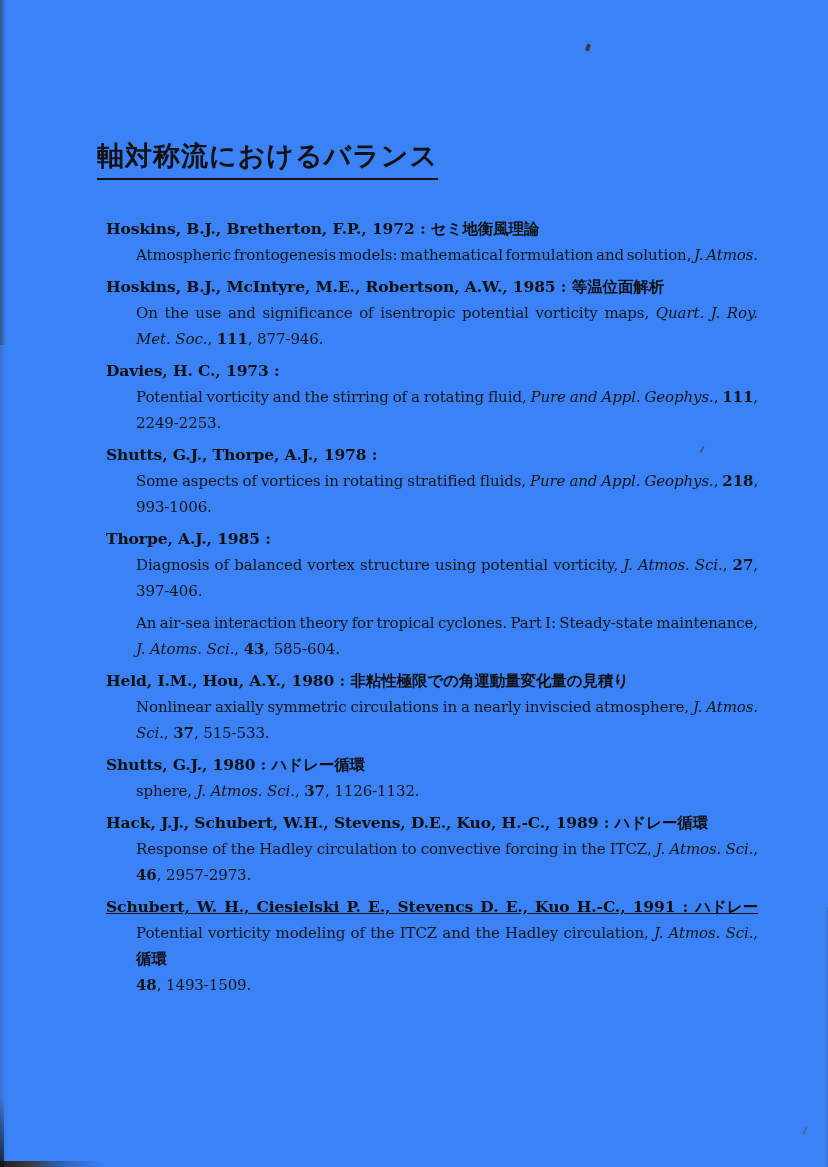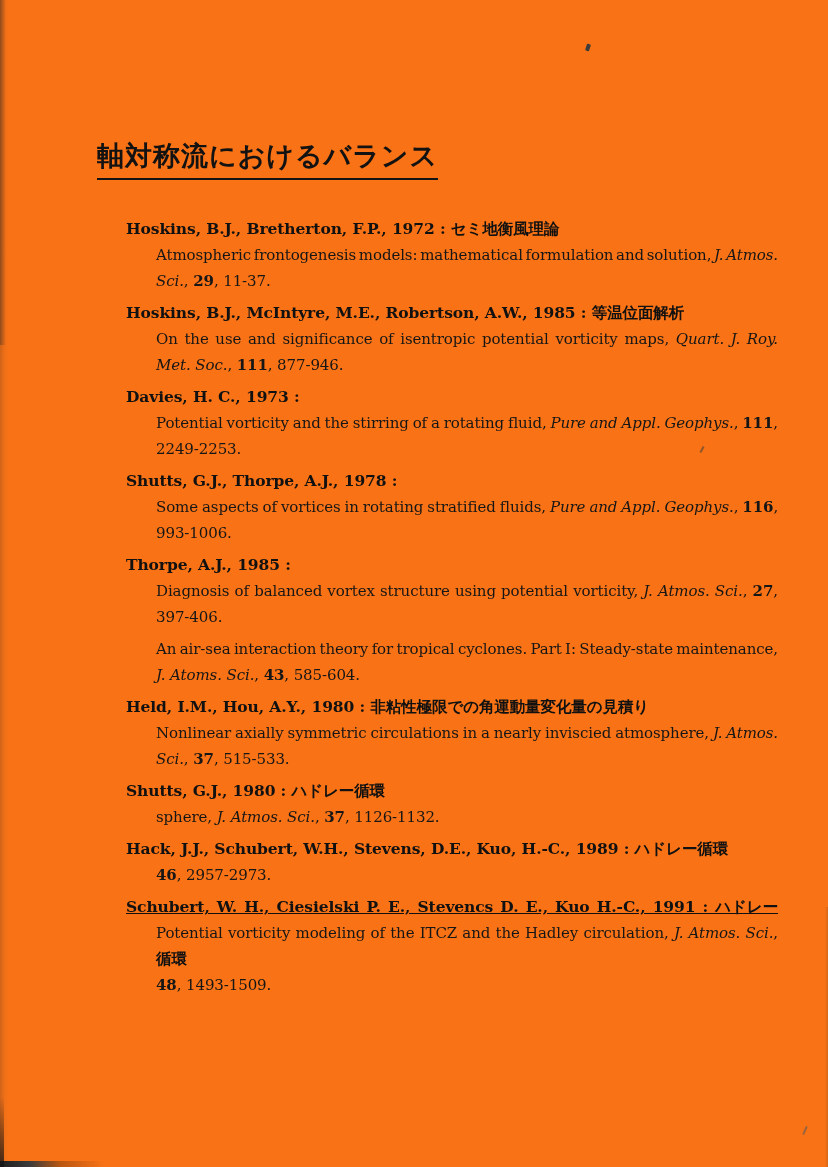--- a/index.html
+++ b/index.html
@@ -1,21 +1,21 @@
 <!DOCTYPE html>
 <html><head>
 <meta charset="utf-8">
 <style>
   html, body { margin: 0; padding: 0; background: #e8e8e8; }
   .page {
     position: relative;
     width: 828px;
     height: 1167px;
     margin: 0 auto;
-    background: #f97316;
+    background: #3b82f6;
     overflow: hidden;
     color: #161616;
     font-family: "DejaVu Serif", serif;
   }
 
   
   .edge-left {
     position: absolute; left: 0; top: 0; width: 9px; height: 100%;
     background: linear-gradient(to right, rgba(40,40,40,0.20), rgba(40,40,40,0.04) 55%, transparent);
   }
@@ -58,21 +58,21 @@
     font-weight: 700;
     letter-spacing: 1px;
     color: #121212;
     padding-bottom: 4px;
     border-bottom: 2.5px solid #141414;
   }
 
   
   .ref-list {
     position: absolute;
-    left: 126px;
+    left: 106px;
     top: 216px;
     width: 652px;
   }
   .ref { margin-bottom: 6px; }
   .line {
     line-height: 26px;
     min-height: 26px;
     font-size: 15px;
     white-space: nowrap;
     letter-spacing: -0.1px;
@@ -102,35 +102,34 @@
   <div class="edge-right-bottom"></div>
 
   <div class="title-wrap">
     <h1 class="doc-title">軸対称流におけるバランス</h1>
   </div>
 
   <div class="ref-list">
       <div class="ref">
         <div class="line head"><span class="inner"><span class="s-r">Hoskins, B.J., Bretherton, F.P., 1972 : セミ地衡風理論</span></span></div>
         <div class="line ind jline" style="word-spacing: -1.92px;"><span class="inner"><span class="s-r">Atmospheric frontogenesis models: mathematical formulation and solution, </span><span class="s-i">J. Atmos.</span></span></div>
-        <div class="line ind"><span class="inner"><span class="s-i">Sci.</span><span class="s-r">, </span><span class="s-b">29</span><span class="s-r">, 11-37.</span></span></div>
       </div>
       <div class="ref">
         <div class="line head"><span class="inner"><span class="s-r">Hoskins, B.J., McIntyre, M.E., Robertson, A.W., 1985 : 等温位面解析</span></span></div>
         <div class="line ind jline" style="word-spacing: 1.99px;"><span class="inner"><span class="s-r">On the use and significance of isentropic potential vorticity maps, </span><span class="s-i">Quart. J. Roy.</span></span></div>
         <div class="line ind"><span class="inner"><span class="s-i">Met. Soc.</span><span class="s-r">, </span><span class="s-b">111</span><span class="s-r">, 877-946.</span></span></div>
       </div>
       <div class="ref">
         <div class="line head"><span class="inner"><span class="s-r">Davies, H. C., 1973 :</span></span></div>
         <div class="line ind jline" style="word-spacing: -0.8px;"><span class="inner"><span class="s-r">Potential vorticity and the stirring of a rotating fluid, </span><span class="s-i">Pure and Appl. Geophys.</span><span class="s-r">, </span><span class="s-b">111</span><span class="s-r">,</span></span></div>
         <div class="line ind"><span class="inner"><span class="s-r">2249-2253.</span></span></div>
       </div>
       <div class="ref">
         <div class="line head"><span class="inner"><span class="s-r">Shutts, G.J., Thorpe, A.J., 1978 :</span></span></div>
-        <div class="line ind jline" style="word-spacing: -0.67px;"><span class="inner"><span class="s-r">Some aspects of vortices in rotating stratified fluids, </span><span class="s-i">Pure and Appl. Geophys.</span><span class="s-r">, </span><span class="s-b">116</span><span class="s-r">,</span></span></div>
+        <div class="line ind jline" style="word-spacing: -0.67px;"><span class="inner"><span class="s-r">Some aspects of vortices in rotating stratified fluids, </span><span class="s-i">Pure and Appl. Geophys.</span><span class="s-r">, </span><span class="s-b">218</span><span class="s-r">,</span></span></div>
         <div class="line ind"><span class="inner"><span class="s-r">993-1006.</span></span></div>
       </div>
       <div class="ref">
         <div class="line head"><span class="inner"><span class="s-r">Thorpe, A.J., 1985 :</span></span></div>
         <div class="line ind jline" style="word-spacing: 0.53px;"><span class="inner"><span class="s-r">Diagnosis of balanced vortex structure using potential vorticity, </span><span class="s-i">J. Atmos. Sci.</span><span class="s-r">, </span><span class="s-b">27</span><span class="s-r">,</span></span></div>
         <div class="line ind"><span class="inner"><span class="s-r">397-406.</span></span></div>
       </div>
       <div class="ref">
         <div class="line ind jline" style="word-spacing: -1.26px;"><span class="inner"><span class="s-r">An air-sea interaction theory for tropical cyclones. Part I: Steady-state maintenance,</span></span></div>
         <div class="line ind"><span class="inner"><span class="s-i">J. Atoms. Sci.</span><span class="s-r">, </span><span class="s-b">43</span><span class="s-r">, 585-604.</span></span></div>
@@ -139,20 +138,21 @@
         <div class="line head"><span class="inner"><span class="s-r">Held, I.M., Hou, A.Y., 1980 : 非粘性極限での角運動量変化量の見積り</span></span></div>
         <div class="line ind jline" style="word-spacing: -0.71px;"><span class="inner"><span class="s-r">Nonlinear axially symmetric circulations in a nearly inviscied atmosphere, </span><span class="s-i">J. Atmos.</span></span></div>
         <div class="line ind"><span class="inner"><span class="s-i">Sci.</span><span class="s-r">, </span><span class="s-b">37</span><span class="s-r">, 515-533.</span></span></div>
       </div>
       <div class="ref">
         <div class="line head"><span class="inner"><span class="s-r">Shutts, G.J., 1980 : ハドレー循環</span></span></div>
         <div class="line ind"><span class="inner"><span class="s-r">sphere, </span><span class="s-i">J. Atmos. Sci.</span><span class="s-r">, </span><span class="s-b">37</span><span class="s-r">, 1126-1132.</span></span></div>
       </div>
       <div class="ref">
         <div class="line head"><span class="inner"><span class="s-r">Hack, J.J., Schubert, W.H., Stevens, D.E., Kuo, H.-C., 1989 : ハドレー循環</span></span></div>
+        <div class="line ind jline" style="word-spacing: -0.42px;"><span class="inner"><span class="s-r">Response of the Hadley circulation to convective forcing in the ITCZ, </span><span class="s-i">J. Atmos. Sci.</span><span class="s-r">,</span></span></div>
         <div class="line ind"><span class="inner"><span class="s-b">46</span><span class="s-r">, 2957-2973.</span></span></div>
       </div>
       <div class="ref">
         <div class="line head jline" style="word-spacing: 1.88px; text-decoration: underline;"><span class="inner"><span class="s-r">Schubert, W. H., Ciesielski P. E., Stevencs D. E., Kuo H.-C., 1991 : ハドレー</span></span></div>
         <div class="line ind jline" style="word-spacing: 0.57px;"><span class="inner"><span class="s-r">Potential vorticity modeling of the ITCZ and the Hadley circulation, </span><span class="s-i">J. Atmos. Sci.</span><span class="s-r">,</span></span></div>
         <div class="line head ind"><span class="inner"><span class="s-r">循環</span></span></div>
         <div class="line ind"><span class="inner"><span class="s-b">48</span><span class="s-r">, 1493-1509.</span></span></div>
       </div>
     </div>
 

